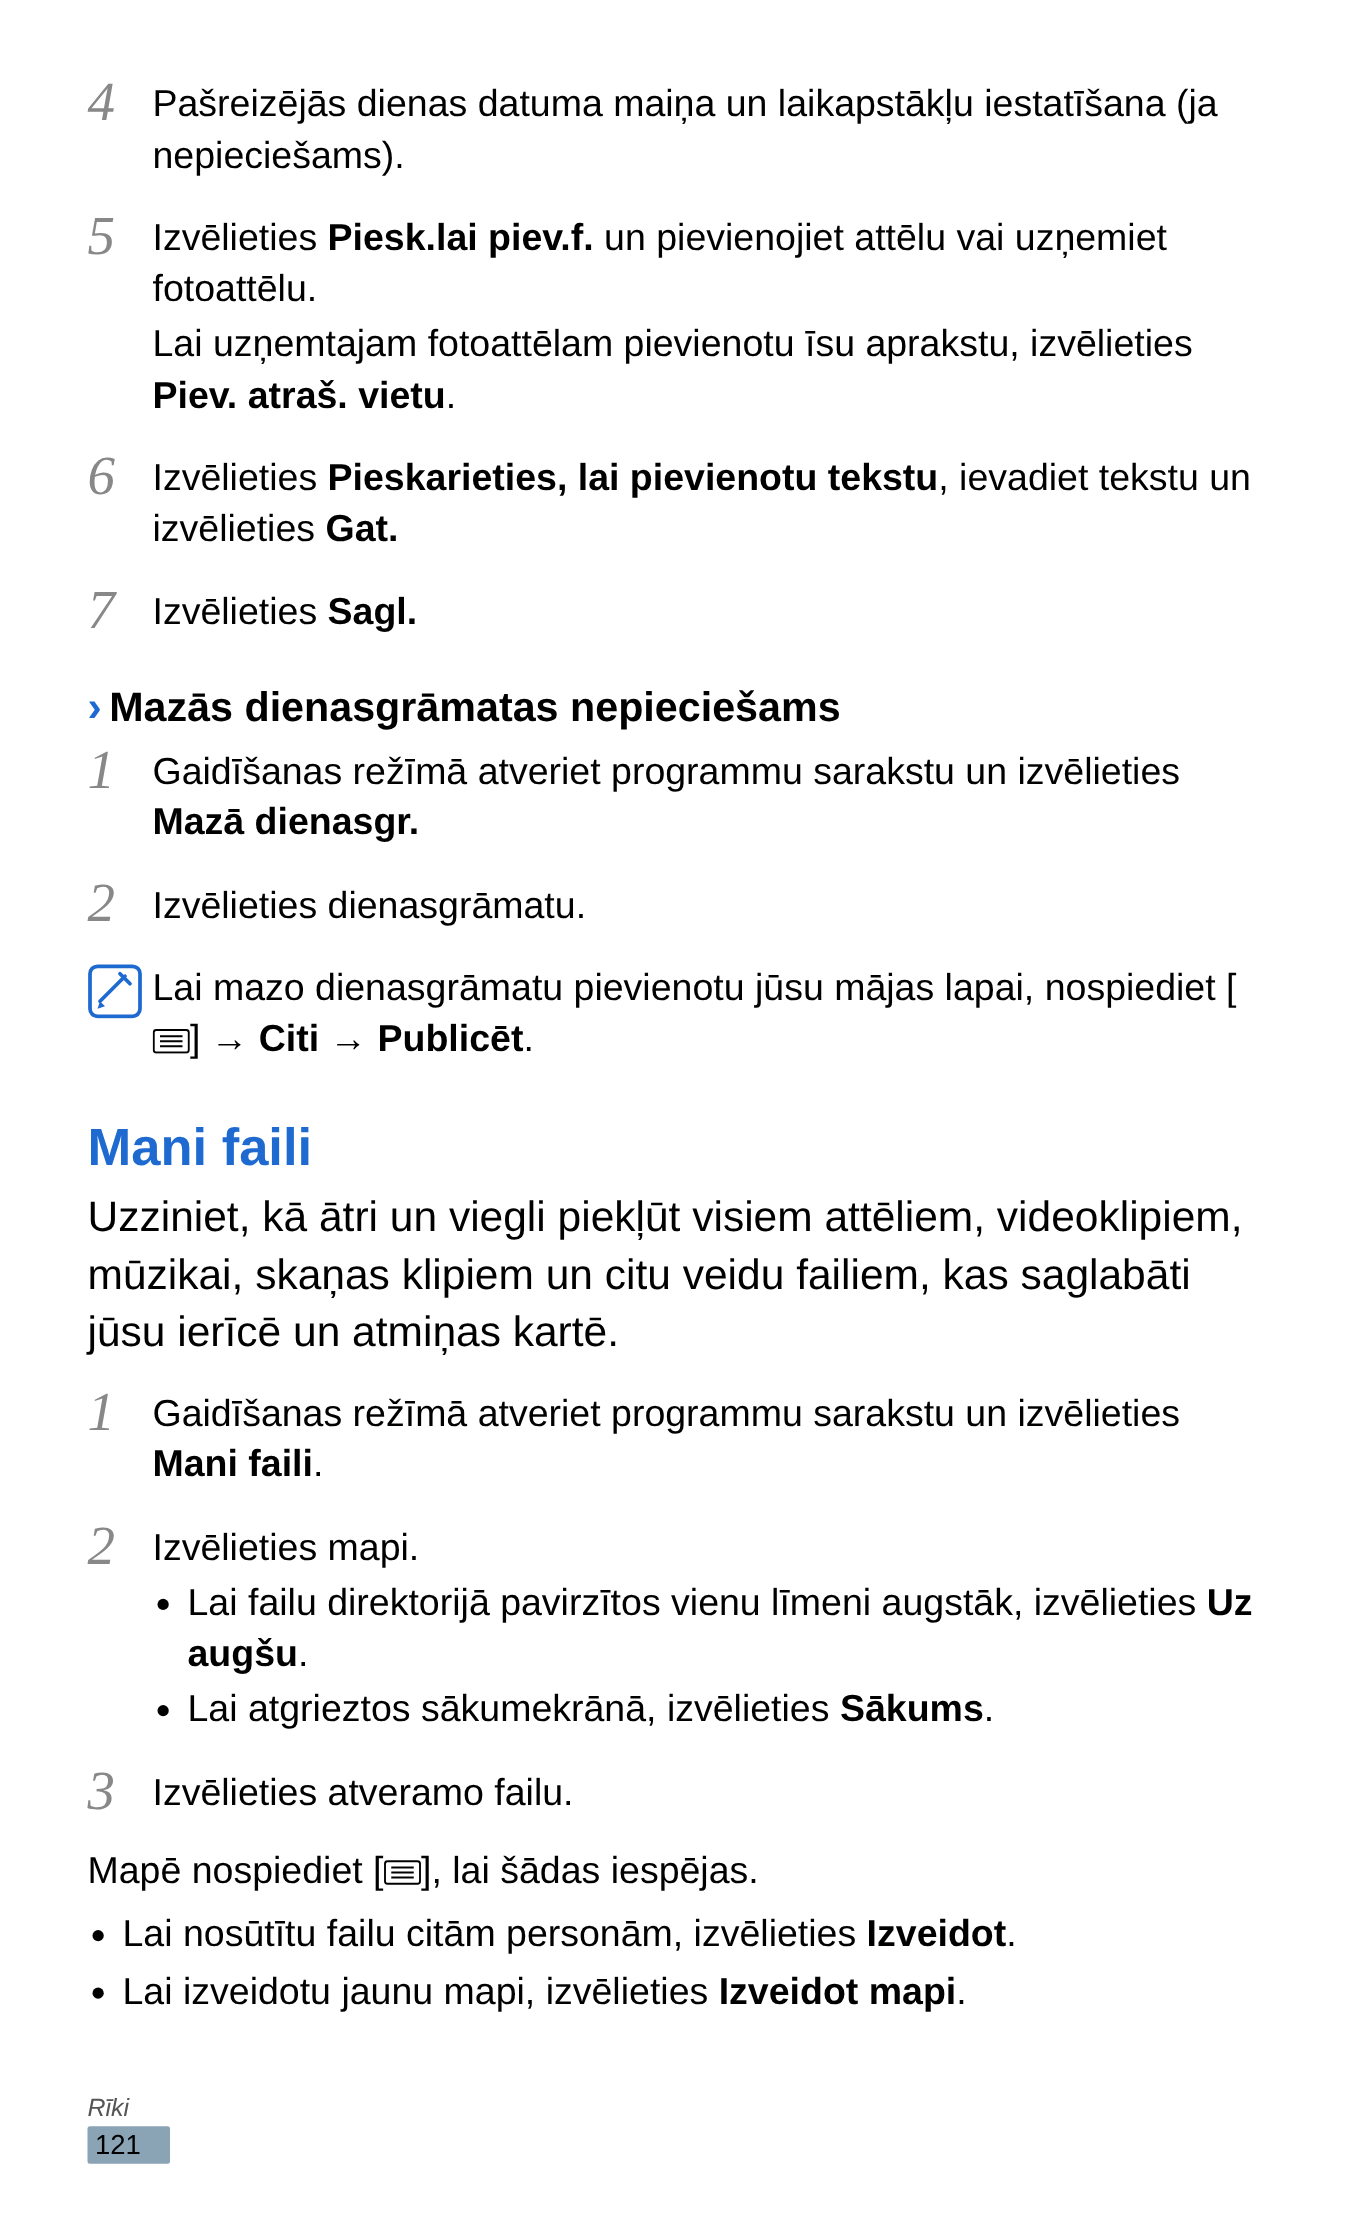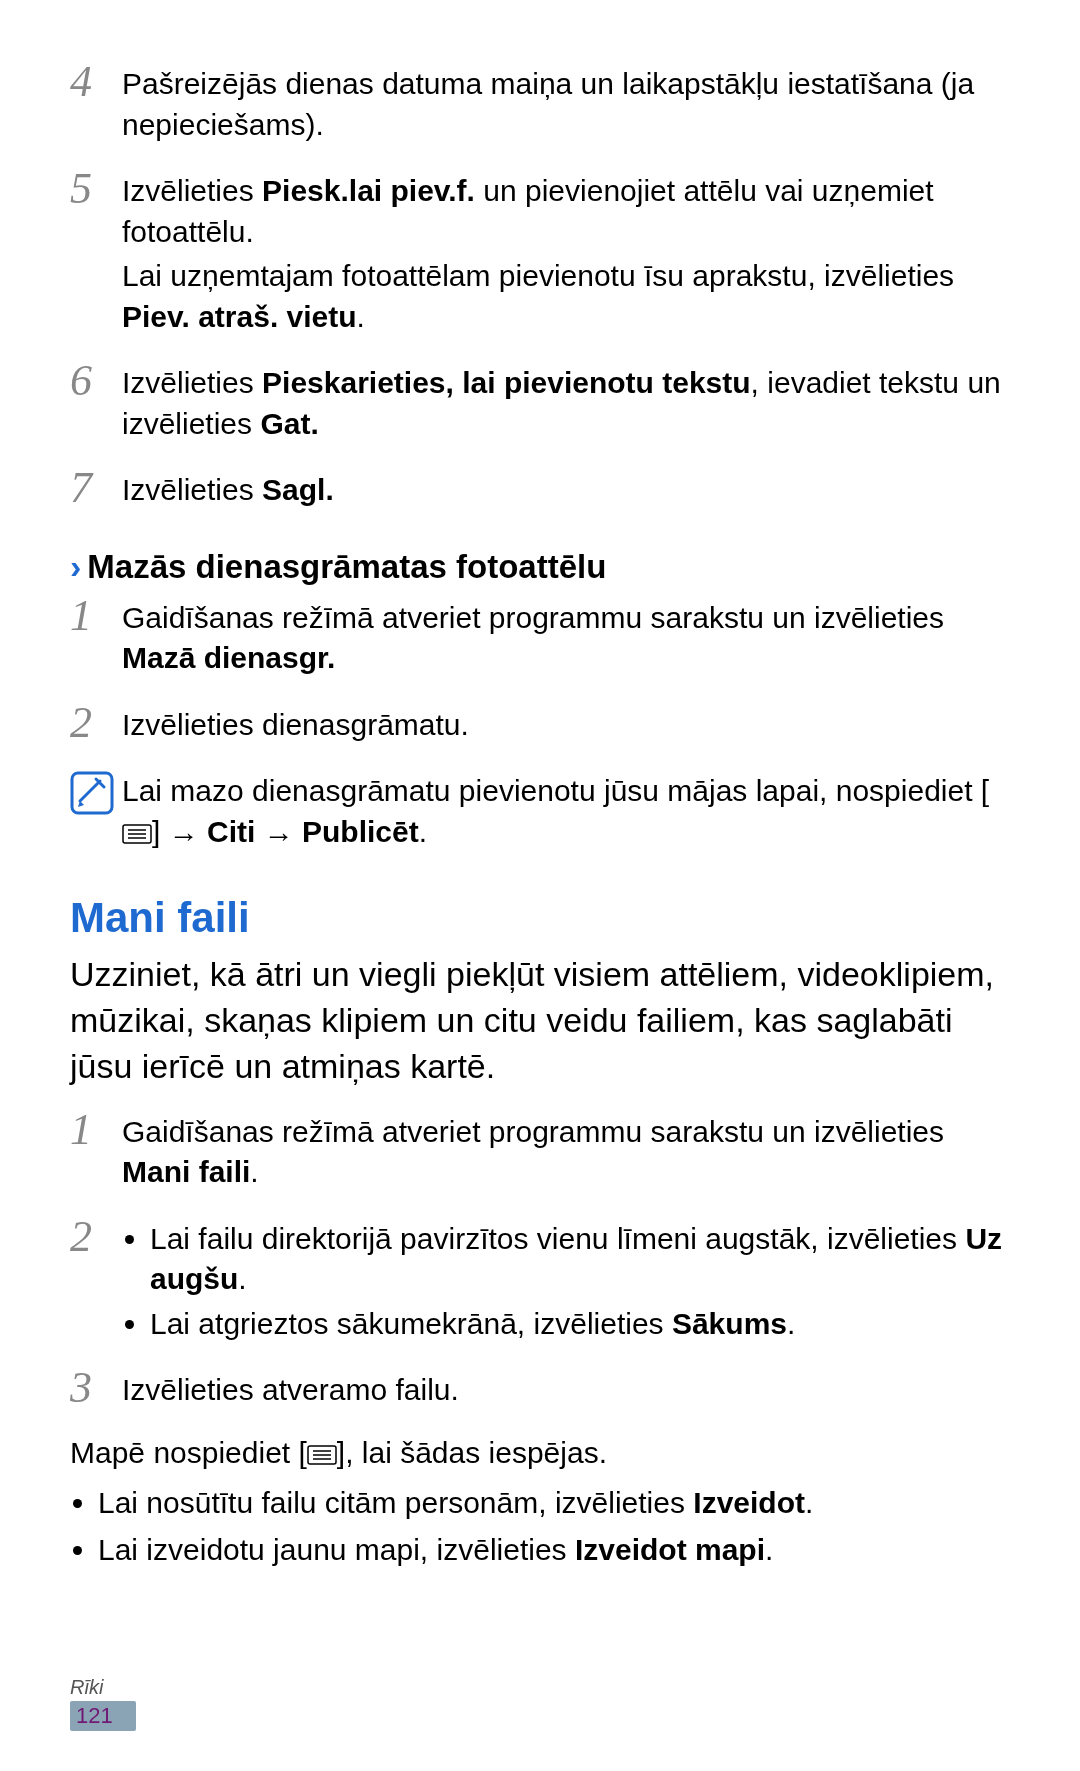--- a/index.html
+++ b/index.html
@@ -117,21 +117,21 @@
     font-size: 20px;
     color: #555;
     font-style: italic;
     margin-top: 40px;
   }
   .pagenum-box {
     display: inline-block;
     min-width: 54px;
     padding: 2px 6px;
     background: #8aa3b5;
-    color: #701a75;
+    color: #000000;
     font-style: normal;
     font-weight: 400;
     font-size: 22px;
     border-radius: 2px;
     margin-top: 2px;
   }
 </style>
 </head>
 <body>
 
@@ -170,21 +170,21 @@
       <div class="step-num">7</div>
       <div class="step-body">
         <p>
           <span>Izvēlieties </span><span class="bold">Sagl.</span><span></span>
         </p>
       </div>
     </div>
 
     <div class="subheading">
       <span class="chevron">›</span>
-      <span>Mazās dienasgrāmatas fotoattēlu</span>
+      <span>Mazās dienasgrāmatas nepieciešams</span>
     </div>
 
     <div class="step">
       <div class="step-num">1</div>
       <div class="step-body">
         <p>
           <span>Gaidīšanas režīmā atveriet programmu sarakstu un izvēlieties </span><span class="bold">Mazā dienasgr.</span><span></span>
         </p>
       </div>
     </div>
@@ -225,20 +225,21 @@
       <div class="step-body">
         <p>
           <span>Gaidīšanas režīmā atveriet programmu sarakstu un izvēlieties </span><span class="bold">Mani faili</span><span>.</span>
         </p>
       </div>
     </div>
 
     <div class="step">
       <div class="step-num">2</div>
       <div class="step-body">
+        <p>Izvēlieties mapi.</p>
         <ul class="bullets">
           <li>
             <span>Lai failu direktorijā pavirzītos vienu līmeni augstāk, izvēlieties </span><span class="bold">Uz augšu</span><span>.</span>
           </li>
           <li>
             <span>Lai atgrieztos sākumekrānā, izvēlieties </span><span class="bold">Sākums</span><span>.</span>
           </li>
         </ul>
       </div>
     </div>

